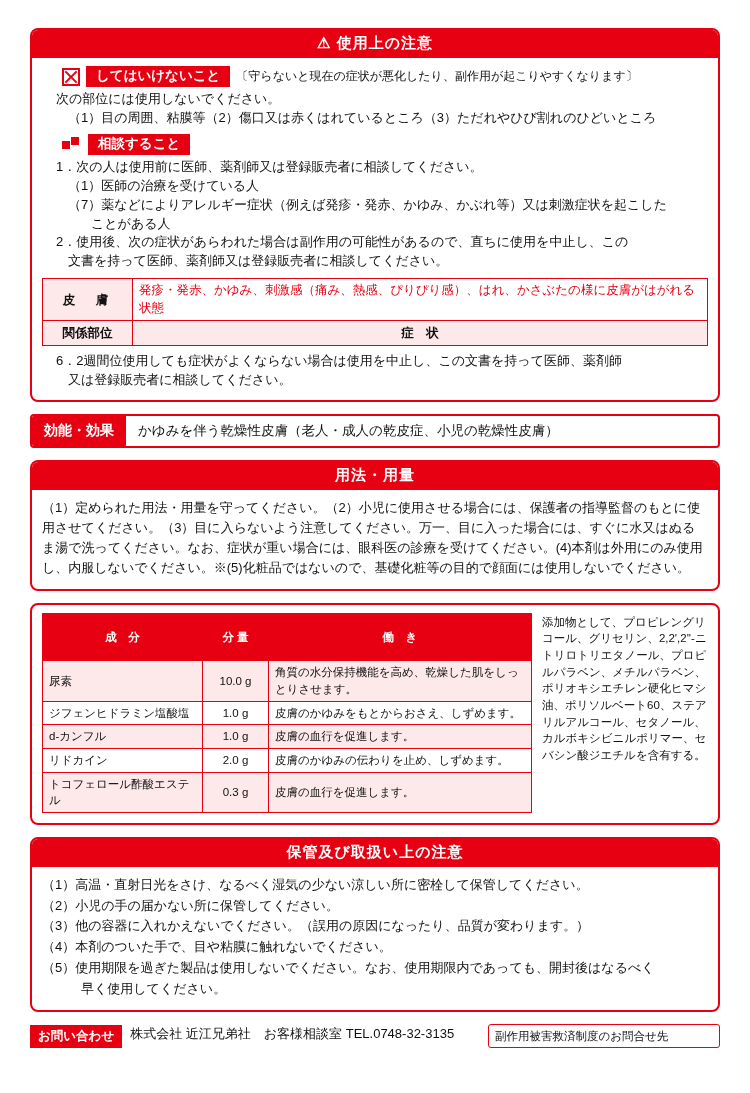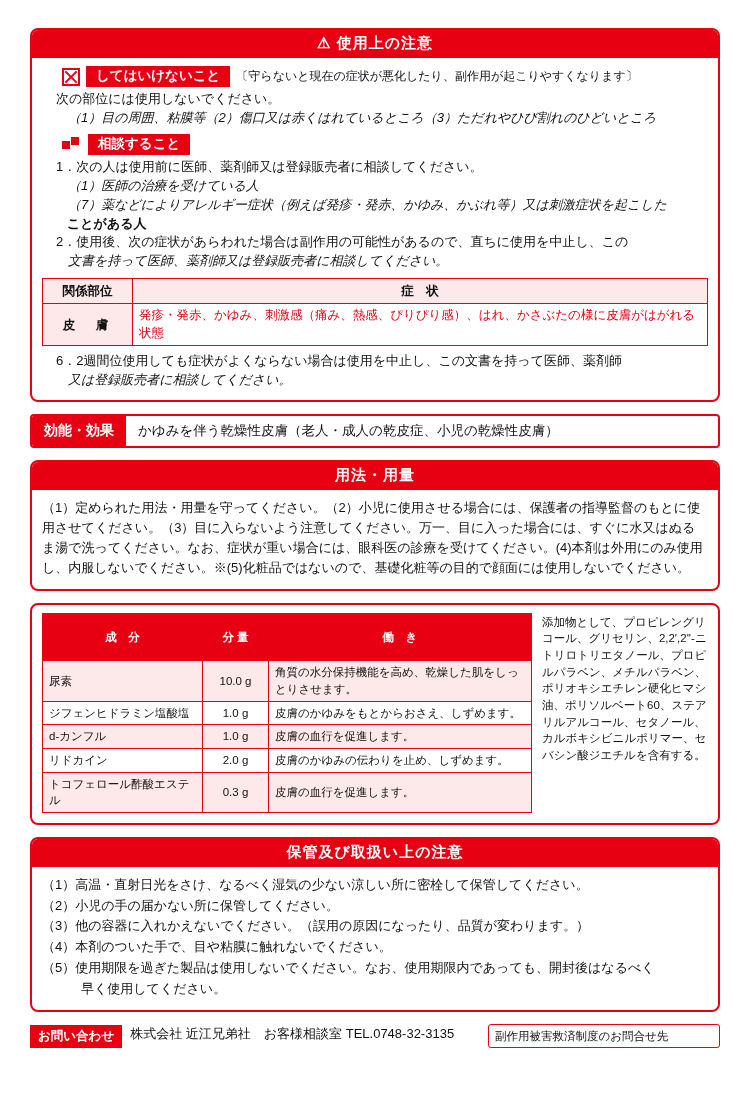--- a/index.html
+++ b/index.html
@@ -71,22 +71,22 @@
     line-height: 1.2;
     white-space: nowrap;
   }
   .bracket-note {
     font-size: 12px;
     padding-top: 3px;
     line-height: 1.3;
   }
   .sub-line { margin-top: 3px; }
   .indent1 { margin-left: 14px; }
-  .indent2 { margin-left: 26px; font-style: italic; }
-  .indent3 { margin-left: 25px; font-weight: bold; }
+  .indent2 { margin-left: 26px; }
+  .indent3 { margin-left: 49px; }
   .consult-icon {
     width: 20px; height: 16px;
     flex: 0 0 auto;
     margin-top: 3px;
     position: relative;
   }
   .consult-icon .sq {
     position: absolute;
     width: 8px; height: 8px;
     background: #e60012;
@@ -255,26 +255,26 @@
       <div class="sub-line indent1">1．次の人は使用前に医師、薬剤師又は登録販売者に相談してください。</div>
       <div class="indent2">（1）医師の治療を受けている人</div>
       <div class="indent2">（7）薬などによりアレルギー症状（例えば発疹・発赤、かゆみ、かぶれ等）又は刺激症状を起こした</div>
       <div class="indent3">ことがある人</div>
       <div class="indent1">2．使用後、次の症状があらわれた場合は副作用の可能性があるので、直ちに使用を中止し、この</div>
       <div class="indent2">文書を持って医師、薬剤師又は登録販売者に相談してください。</div>
 
       <table class="symptom">
         <tbody>
             <tr>
+          <td class="part">皮　膚</td>
+          <td class="sym">発疹・発赤、かゆみ、刺激感（痛み、熱感、ぴりぴり感）、はれ、かさぶたの様に皮膚がはがれる状態</td>
+        </tr>
+        <tr>
           <th>関係部位</th>
           <th>症　状</th>
-        </tr>
-        <tr>
-          <td class="part">皮　膚</td>
-          <td class="sym">発疹・発赤、かゆみ、刺激感（痛み、熱感、ぴりぴり感）、はれ、かさぶたの様に皮膚がはがれる状態</td>
         </tr>
       </tbody>
         </table>
 
       <div class="indent1">6．2週間位使用しても症状がよくならない場合は使用を中止し、この文書を持って医師、薬剤師</div>
       <div class="indent2">又は登録販売者に相談してください。</div>
     </div>
   </div>
 
   <div class="efficacy">

